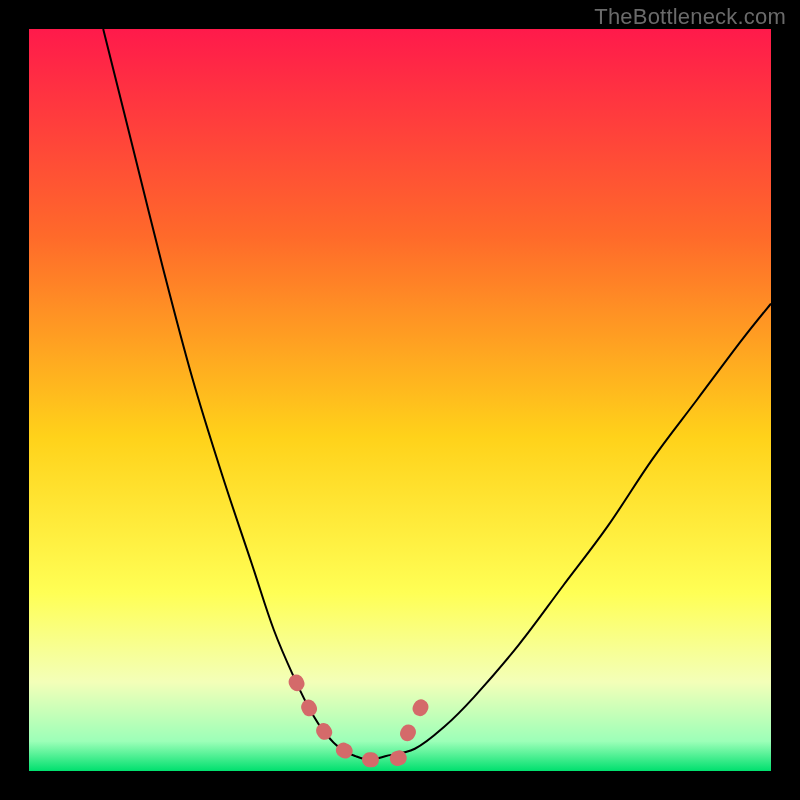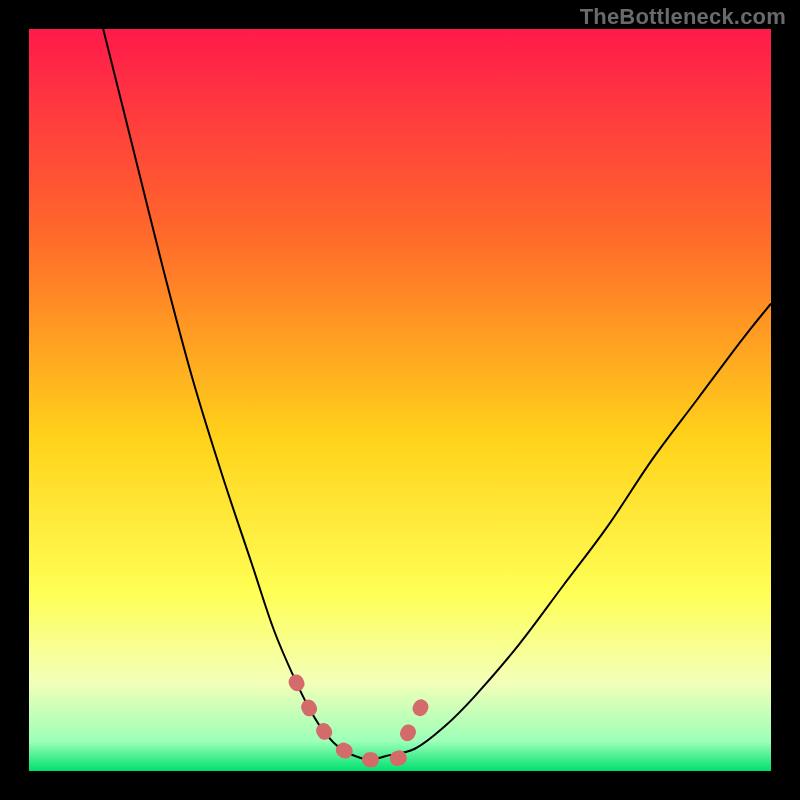--- a/index.html
+++ b/index.html
@@ -16,21 +16,21 @@
     width: 800px;
     height: 800px;
     background: #000;
   }
   .watermark {
     position: absolute;
     top: 4px;
     right: 14px;
     color: #6a6a6a;
     font-size: 22px;
-    font-weight: 700;
+    font-weight: 400;
     letter-spacing: 0.2px;
     z-index: 10;
   }
   .plot-wrap {
     position: absolute;
     left: 29px;
     top: 29px;
     width: 742px;
     height: 742px;
   }

